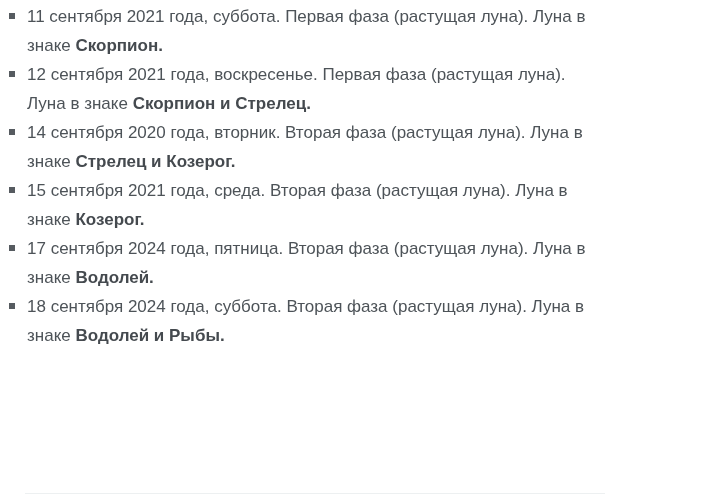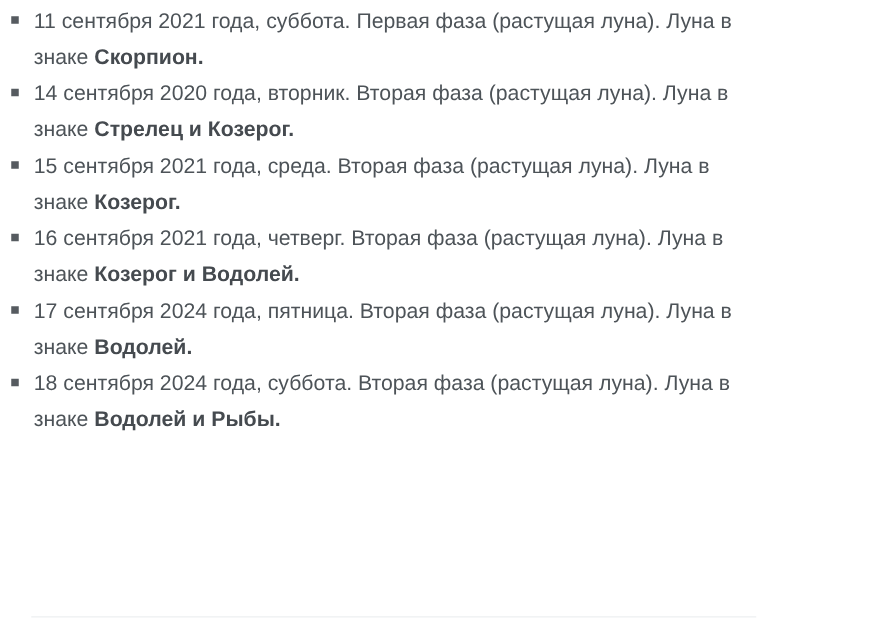--- a/index.html
+++ b/index.html
@@ -54,29 +54,29 @@
 <body>
 
 <div class="page">
   <ul class="moon-list">
     <li>
       <span class="bullet"></span>
       <span>11 сентября 2021 года, суббота. Первая фаза (растущая луна). Луна в знаке </span><strong>Скорпион.</strong>
     </li>
     <li>
       <span class="bullet"></span>
+      <span>12 сентября 2021 года, воскресенье. Первая фаза (растущая луна). Луна в знаке </span><strong>Скорпион и Стрелец.</strong>
+    </li>
+    <li>
+      <span class="bullet"></span>
       <span>14 сентября 2020 года, вторник. Вторая фаза (растущая луна). Луна в знаке </span><strong>Стрелец и Козерог.</strong>
     </li>
     <li>
       <span class="bullet"></span>
       <span>15 сентября 2021 года, среда. Вторая фаза (растущая луна). Луна в знаке </span><strong>Козерог.</strong>
-    </li>
-    <li>
-      <span class="bullet"></span>
-      <span>16 сентября 2021 года, четверг. Вторая фаза (растущая луна). Луна в знаке </span><strong>Козерог и Водолей.</strong>
     </li>
     <li>
       <span class="bullet"></span>
       <span>17 сентября 2024 года, пятница. Вторая фаза (растущая луна). Луна в знаке </span><strong>Водолей.</strong>
     </li>
     <li>
       <span class="bullet"></span>
       <span>18 сентября 2024 года, суббота. Вторая фаза (растущая луна). Луна в знаке </span><strong>Водолей и Рыбы.</strong>
     </li>
   </ul>

